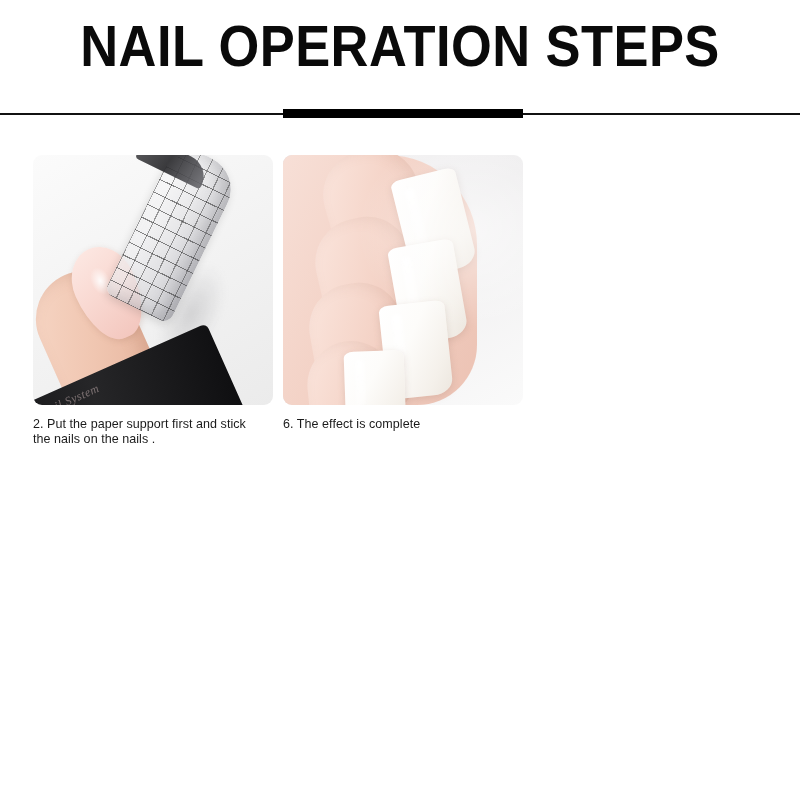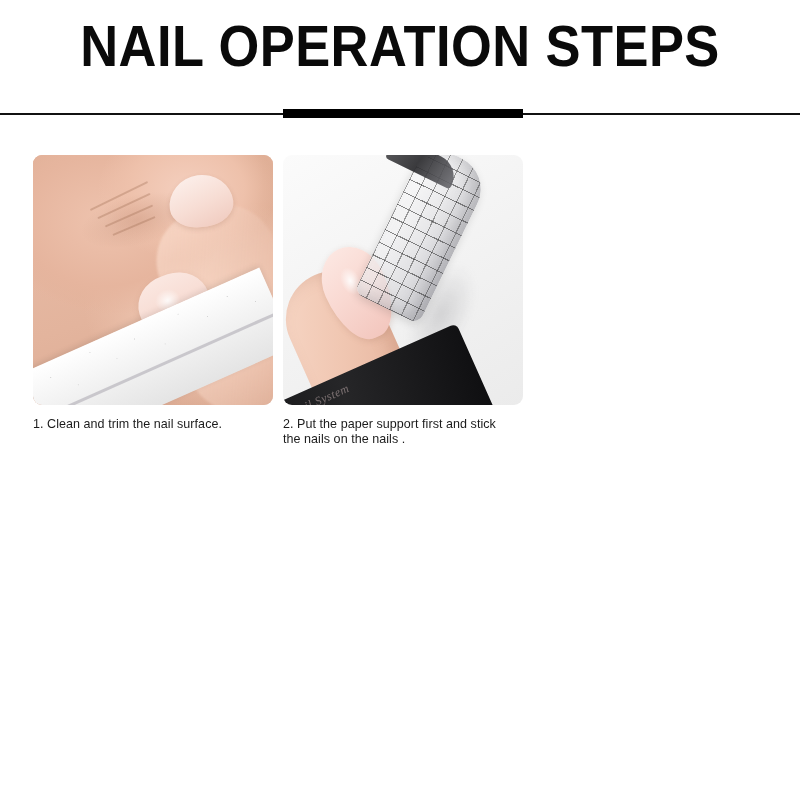--- a/index.html
+++ b/index.html
@@ -485,48 +485,47 @@
 
 <div class="page-title">NAIL OPERATION STEPS</div>
 
 <div class="divider-wrap">
   <div class="divider-line"></div>
   <div class="divider-bar"></div>
 </div>
 
 <div class="grid">
 
-  <div class="step-card">
-    <div class="thumb t1">
-      <div class="layer hand"></div>
-      <div class="layer knuckle"></div>
-      <div class="layer crease a"></div>
-      <div class="layer crease b"></div>
-      <div class="layer crease c"></div>
-      <div class="layer crease d"></div>
-      <div class="layer finger-edge"></div>
-      <div class="layer nail-top"></div>
-      <div class="layer nail-main"></div>
-      <div class="layer file"></div>
-      <div class="layer file-grit"></div>
-      <div class="layer file-edge"></div>
-    </div>
-    <div class="caption">1. Clean and trim the nail surface.</div>
-  </div>
 
   <div class="step-card">
     <div class="thumb t2">
       <div class="layer form-shadow"></div>
       <div class="layer finger"></div>
       <div class="layer nail"></div>
       <div class="layer form"></div>
       <div class="layer form-cap"></div>
       <div class="layer dark-band"></div>
       <div class="layer brand">Nail System</div>
     </div>
     <div class="caption">2. Put the paper support first and stick the nails on the nails .</div>
   </div>
 
 
 
 
+  <div class="step-card">
+    <div class="thumb t6">
+      <div class="layer bgsoft"></div>
+      <div class="layer palm"></div>
+      <div class="layer fng a"></div>
+      <div class="layer fng b"></div>
+      <div class="layer fng c"></div>
+      <div class="layer fng d"></div>
+      <div class="layer nl a"></div>
+      <div class="layer nl b"></div>
+      <div class="layer nl c"></div>
+      <div class="layer nl d"></div>
+      <div class="layer glow"></div>
+    </div>
+    <div class="caption">6. The effect is complete</div>
+  </div>
 
 </div>
 
 </body></html>

